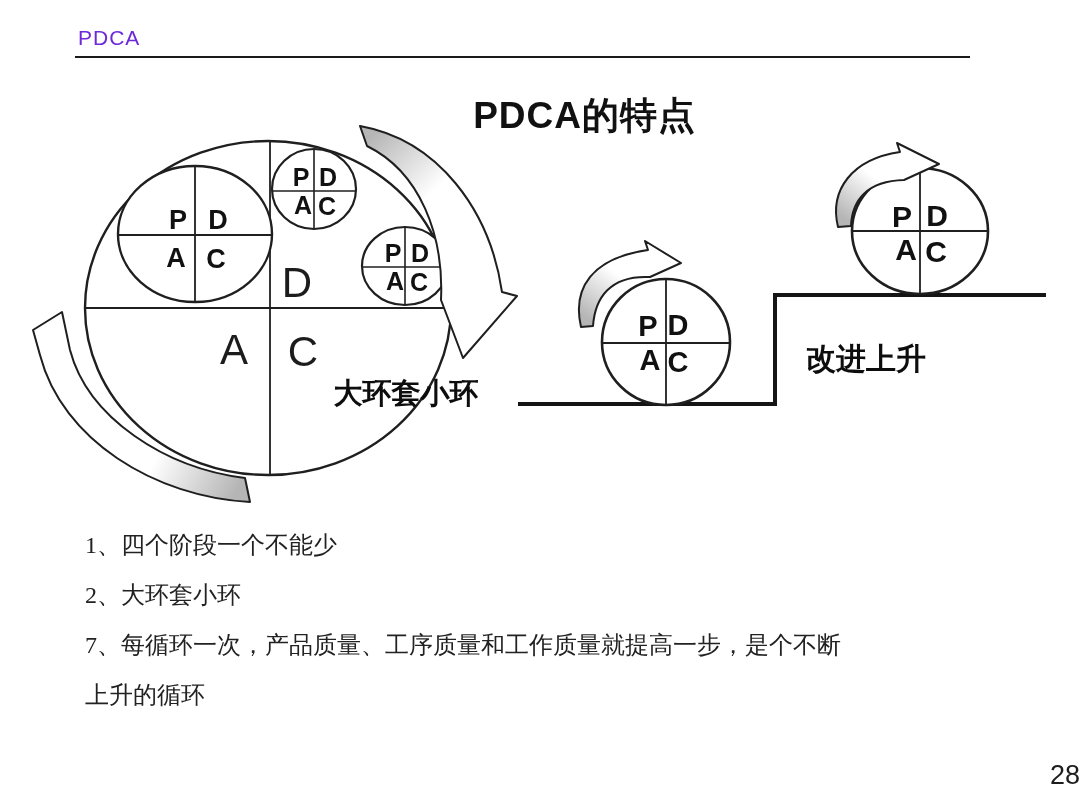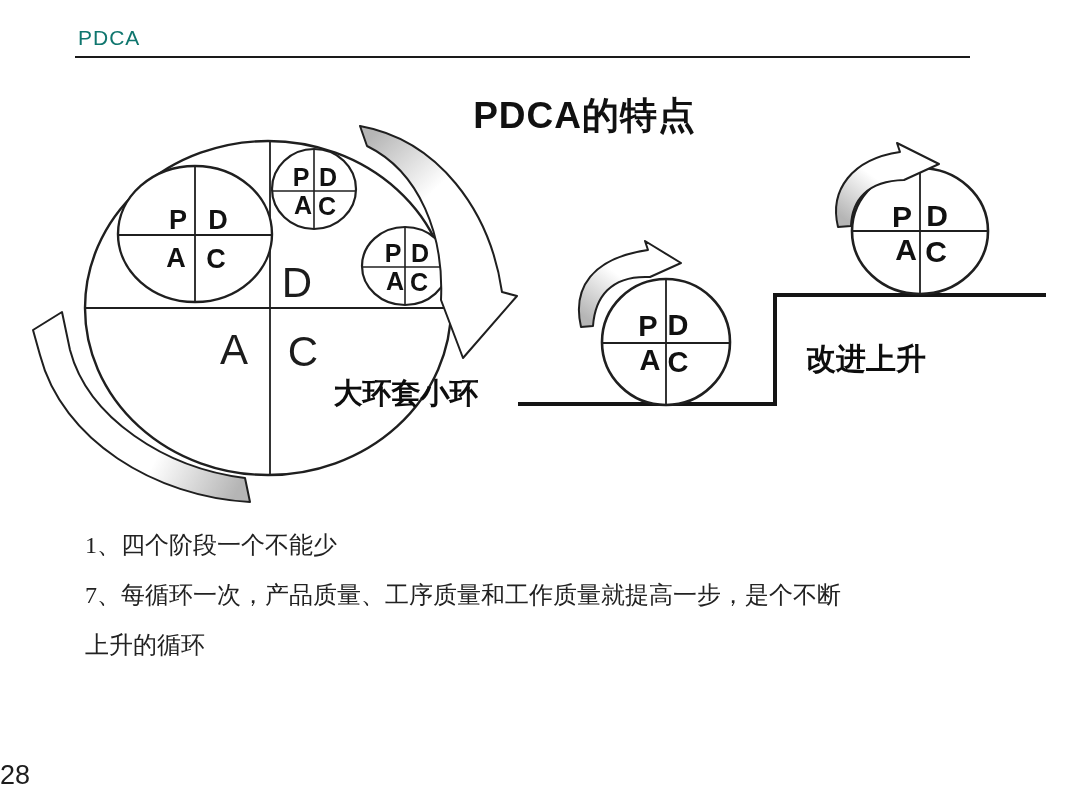--- a/index.html
+++ b/index.html
@@ -4,39 +4,39 @@
 <style>
   html,body{margin:0;padding:0;}
   body{
     width:1080px;height:810px;position:relative;overflow:hidden;
     background:#ffffff;
     font-family:"Liberation Sans", sans-serif;
     color:#1c1c1c;
   }
   .abs{position:absolute;}
   .header-title{
-    left:78px;top:26px;font-size:21px;letter-spacing:1px;color:#0f766e;
+    left:78px;top:26px;font-size:21px;letter-spacing:1px;color:#6d28d9;
   }
   .header-rule{
     left:75px;top:56px;width:895px;height:0;border-top:2px solid #1a1a1a;
   }
   .page-title{
     left:396px;top:91px;width:300px;text-align:right;
     font-size:37px;font-weight:bold;color:#111;letter-spacing:1px;
     font-family:"Liberation Sans", sans-serif;
   }
   .diagram-svg{left:0;top:0;width:1080px;height:810px;}
   .notes{
     left:85px;top:527px;width:920px;
     font-family:"Liberation Serif", serif;
     font-size:24px;color:#222;
   }
   .note-line{height:50px;line-height:36px;}
   .page-number{
-    left:0;top:760px;width:1080px;text-align:left;
+    left:0;top:760px;width:1080px;text-align:right;
     font-size:27px;color:#1d1d1d;
   }
   svg text{font-family:"Liberation Sans", sans-serif;}
   .q-letter-big{font-size:42px;font-weight:400;fill:#1c1c1c;}
   .q-letter-sm{font-weight:bold;fill:#111;}
   .caption{font-weight:bold;fill:#0d0d0d;}
 </style>
 </head>
 <body>
 
@@ -145,17 +145,18 @@
              C 829,190 852,159 900,152
              L 897,143 L 939,164 L 904,180
              C 867,181 852,200 851,226 Z" fill="url(#gradSmall2)" stroke="#1f1f1f" stroke-width="2" stroke-linejoin="round"></path>
 
     <text class="caption" font-size="30" x="866" y="369" text-anchor="middle">改进上升</text>
   </g>
 </svg>
 
 <div class="abs notes">
   <div class="note-line">1、四个阶段一个不能少</div>
+  <div class="note-line">2、大环套小环</div>
   <div class="note-line">7、每循环一次，产品质量、工序质量和工作质量就提高一步，是个不断</div>
   <div class="note-line">上升的循环</div>
 </div>
 
 <div class="abs page-number">28</div>
 
 </body></html>

